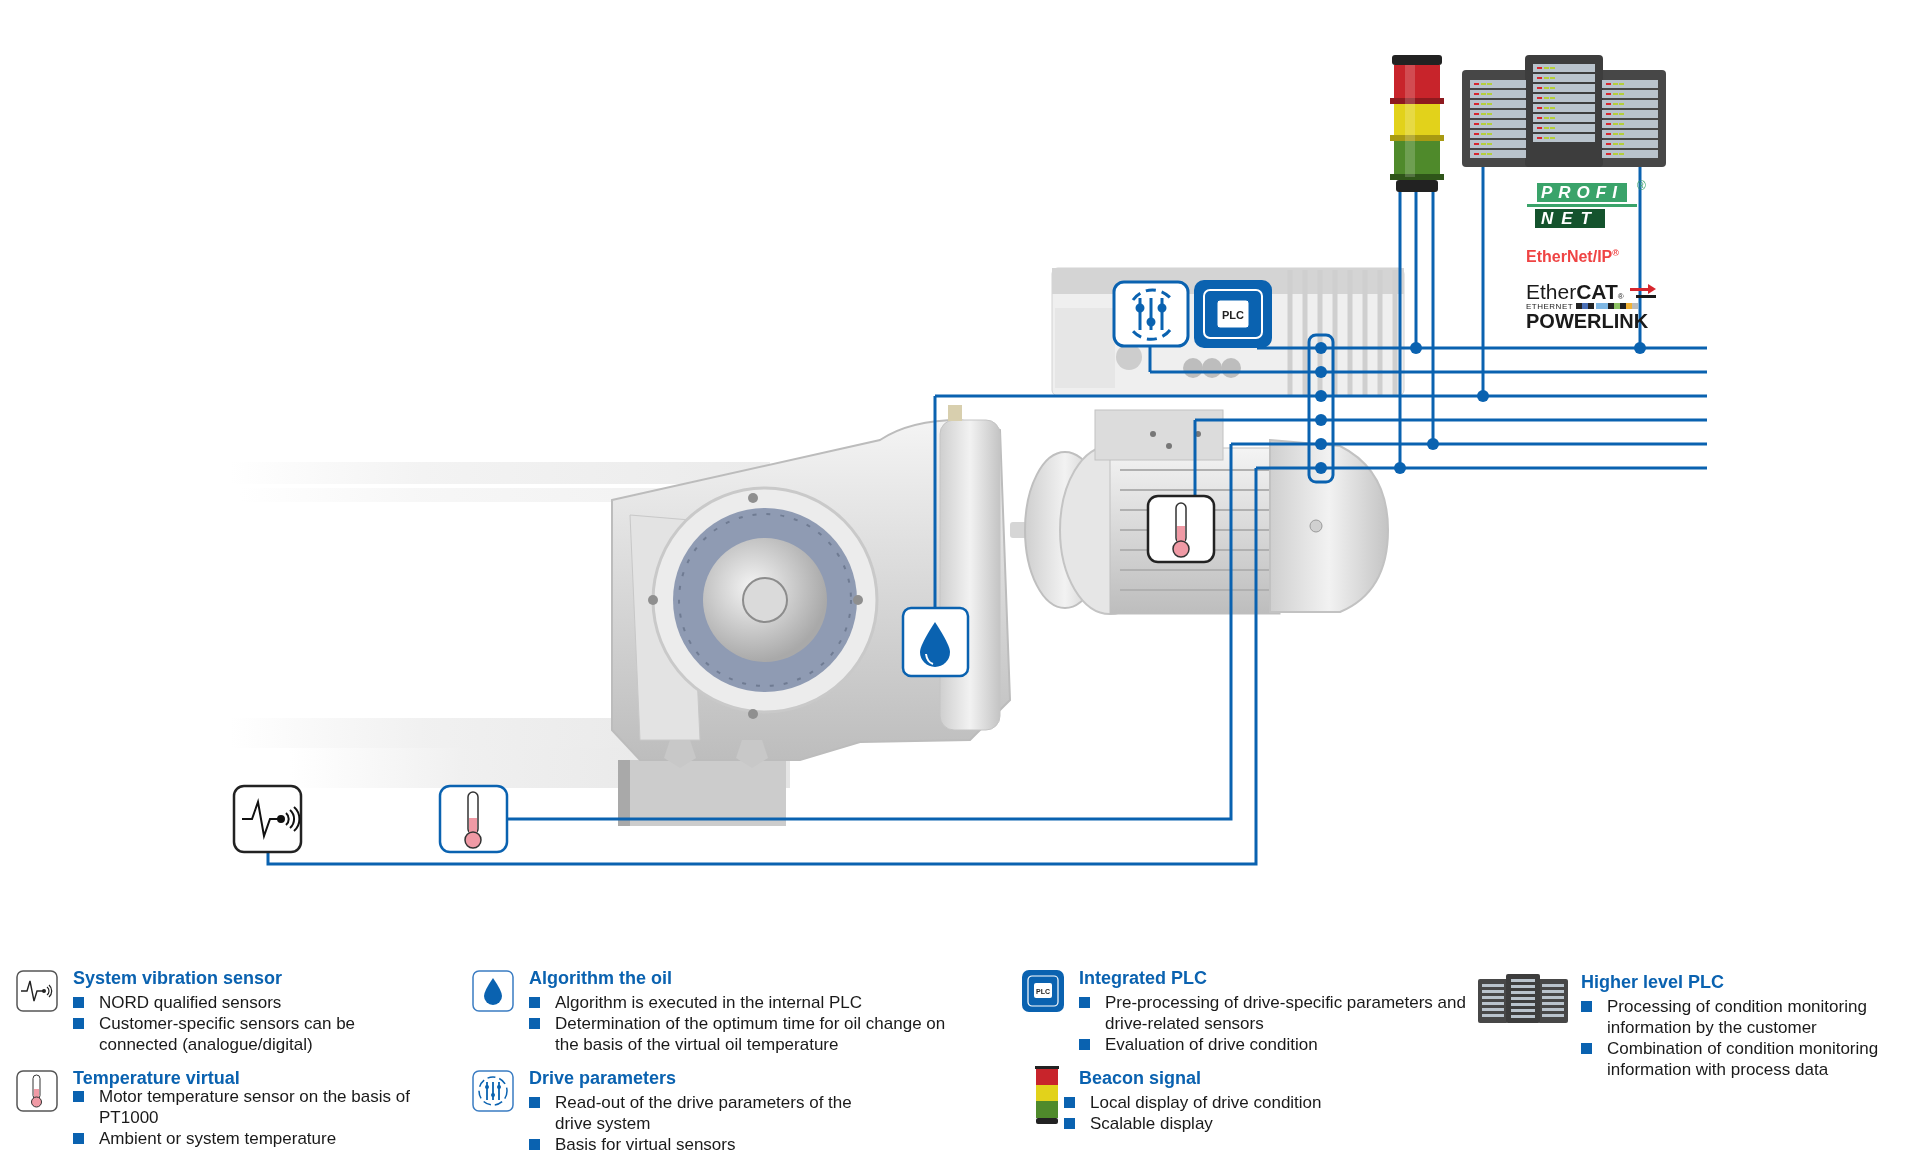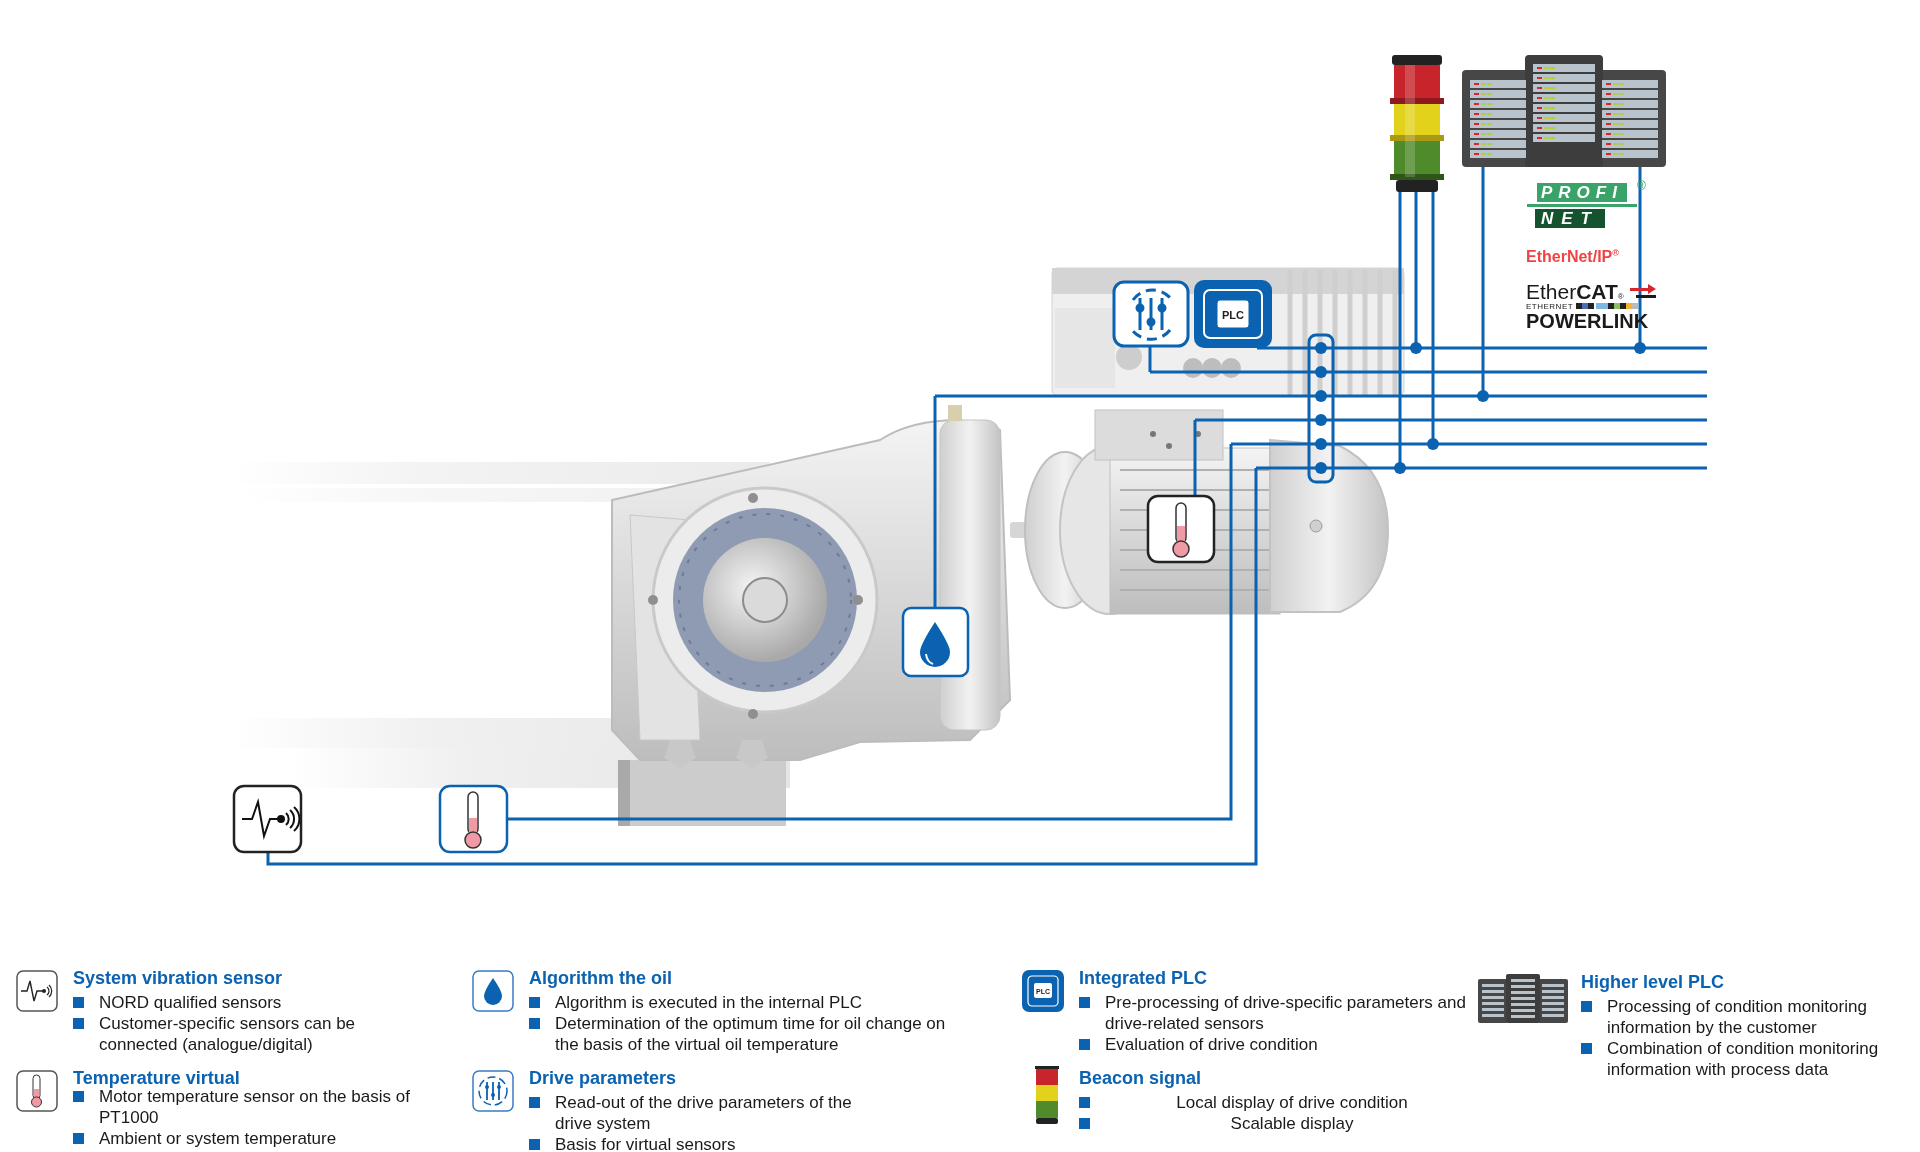--- a/index.html
+++ b/index.html
@@ -426,21 +426,21 @@
 
   <div class="legend-item" style="left:1022px; top:108px;">
     <svg class="legend-icon" width="42" height="60" viewBox="0 0 42 60" style="top:-2px;">
       <rect x="13" y="0" width="24" height="3" fill="#222"></rect>
       <rect x="14" y="3" width="22" height="16" fill="#c8242b"></rect>
       <rect x="14" y="19" width="22" height="16" fill="#e2d21b"></rect>
       <rect x="14" y="35" width="22" height="17" fill="#4f8a2b"></rect>
       <rect x="14" y="52" width="22" height="6" rx="2" fill="#222"></rect>
     </svg>
     <div class="legend-title" style="left:57px; top:0;text-align:right;">Beacon signal</div>
-    <ul class="legend-list" style="left:57px; top:24px; width:400px;text-align:center;">
+    <ul class="legend-list" style="left:42px; top:24px; width:400px;">
       <li>Local display of drive condition</li>
       <li>Scalable display</li>
     </ul>
   </div>
 
   <div class="legend-item" style="left:1478px; top:12px;">
     <svg class="legend-icon" width="90" height="50" viewBox="0 0 90 50">
       <rect x="0" y="5" width="30" height="44" rx="2" fill="#474747"></rect>
       <rect x="60" y="5" width="30" height="44" rx="2" fill="#474747"></rect>
       <rect x="28" y="0" width="34" height="49" rx="2" fill="#3d3d3d"></rect>

